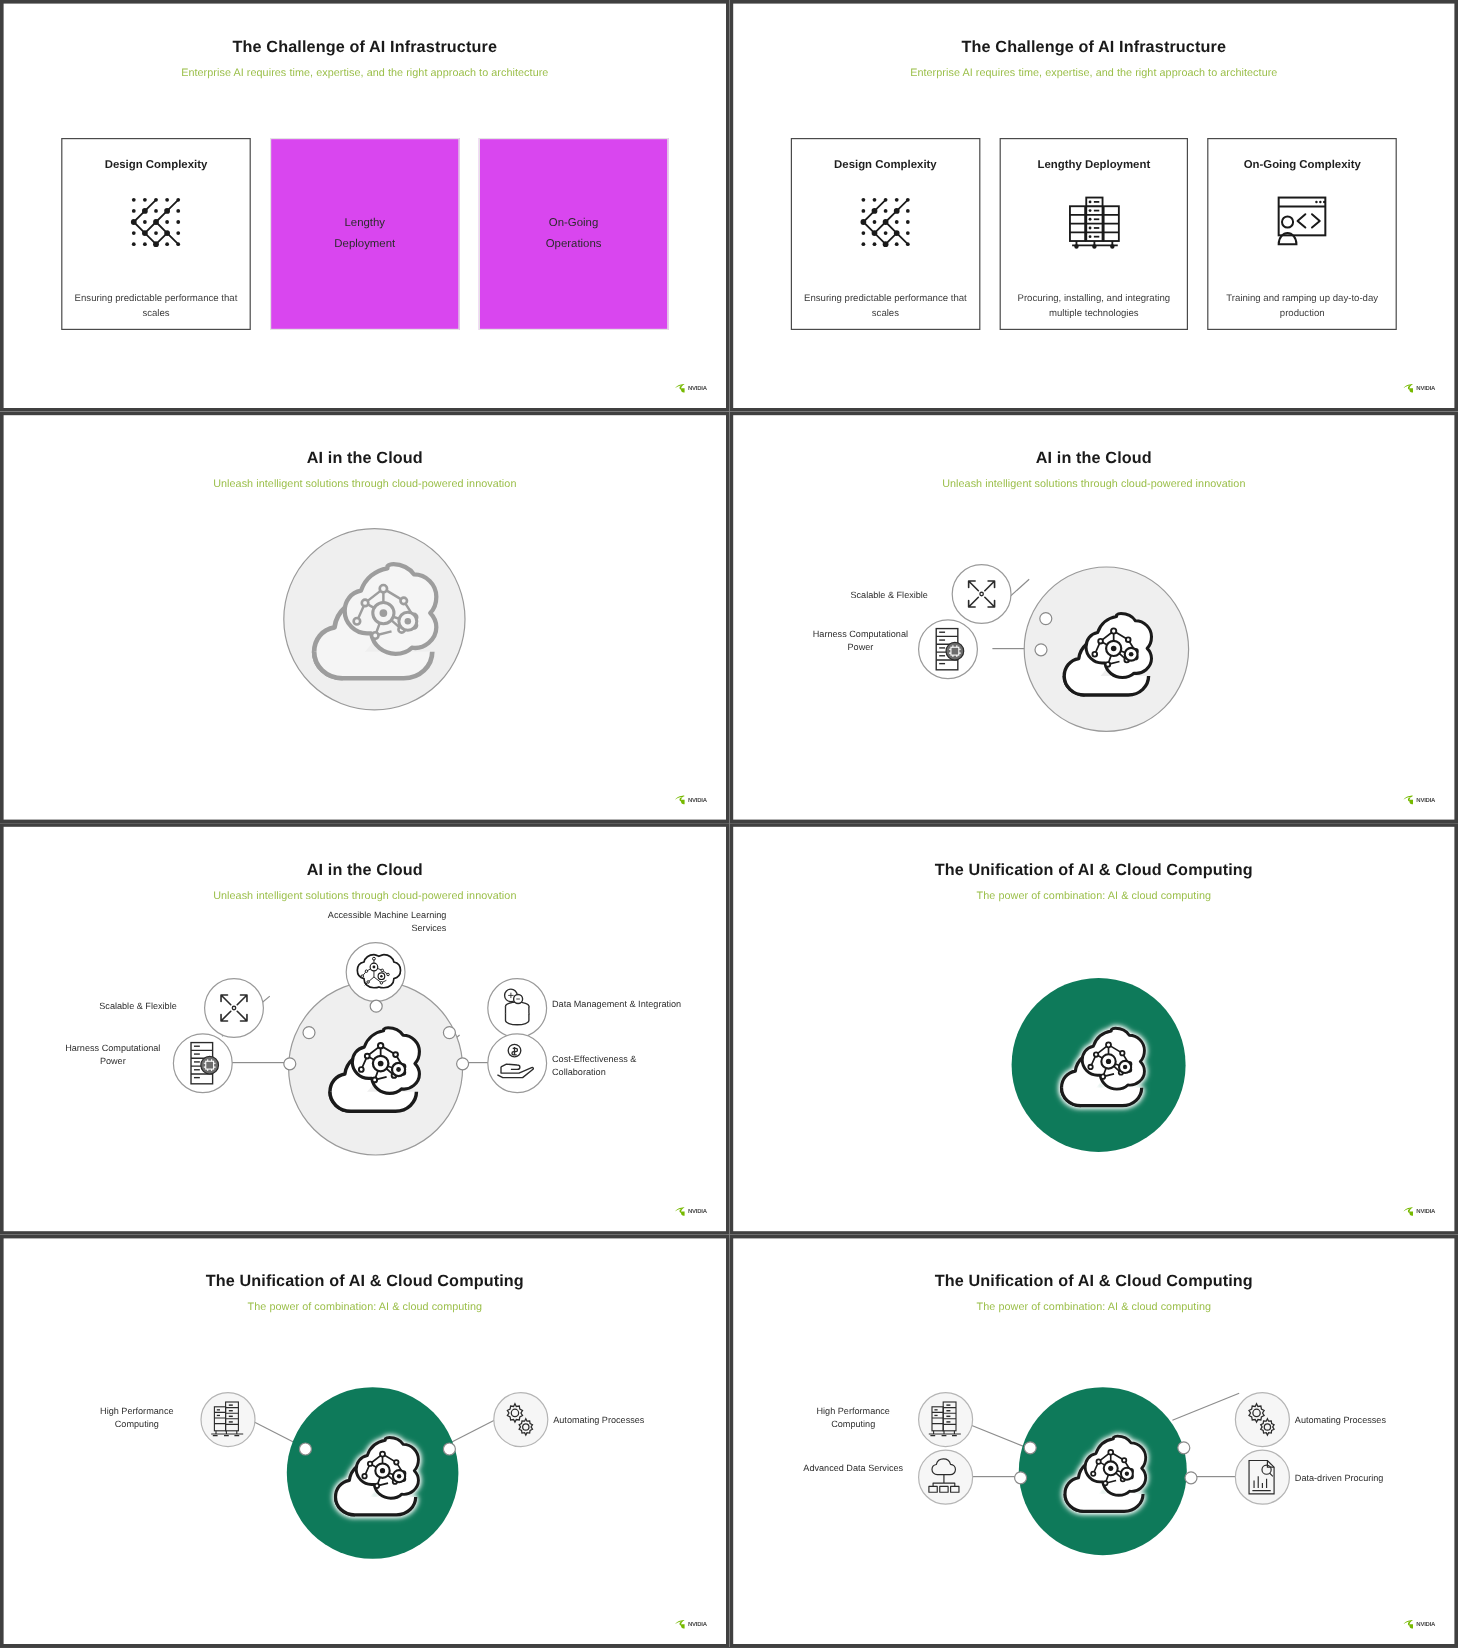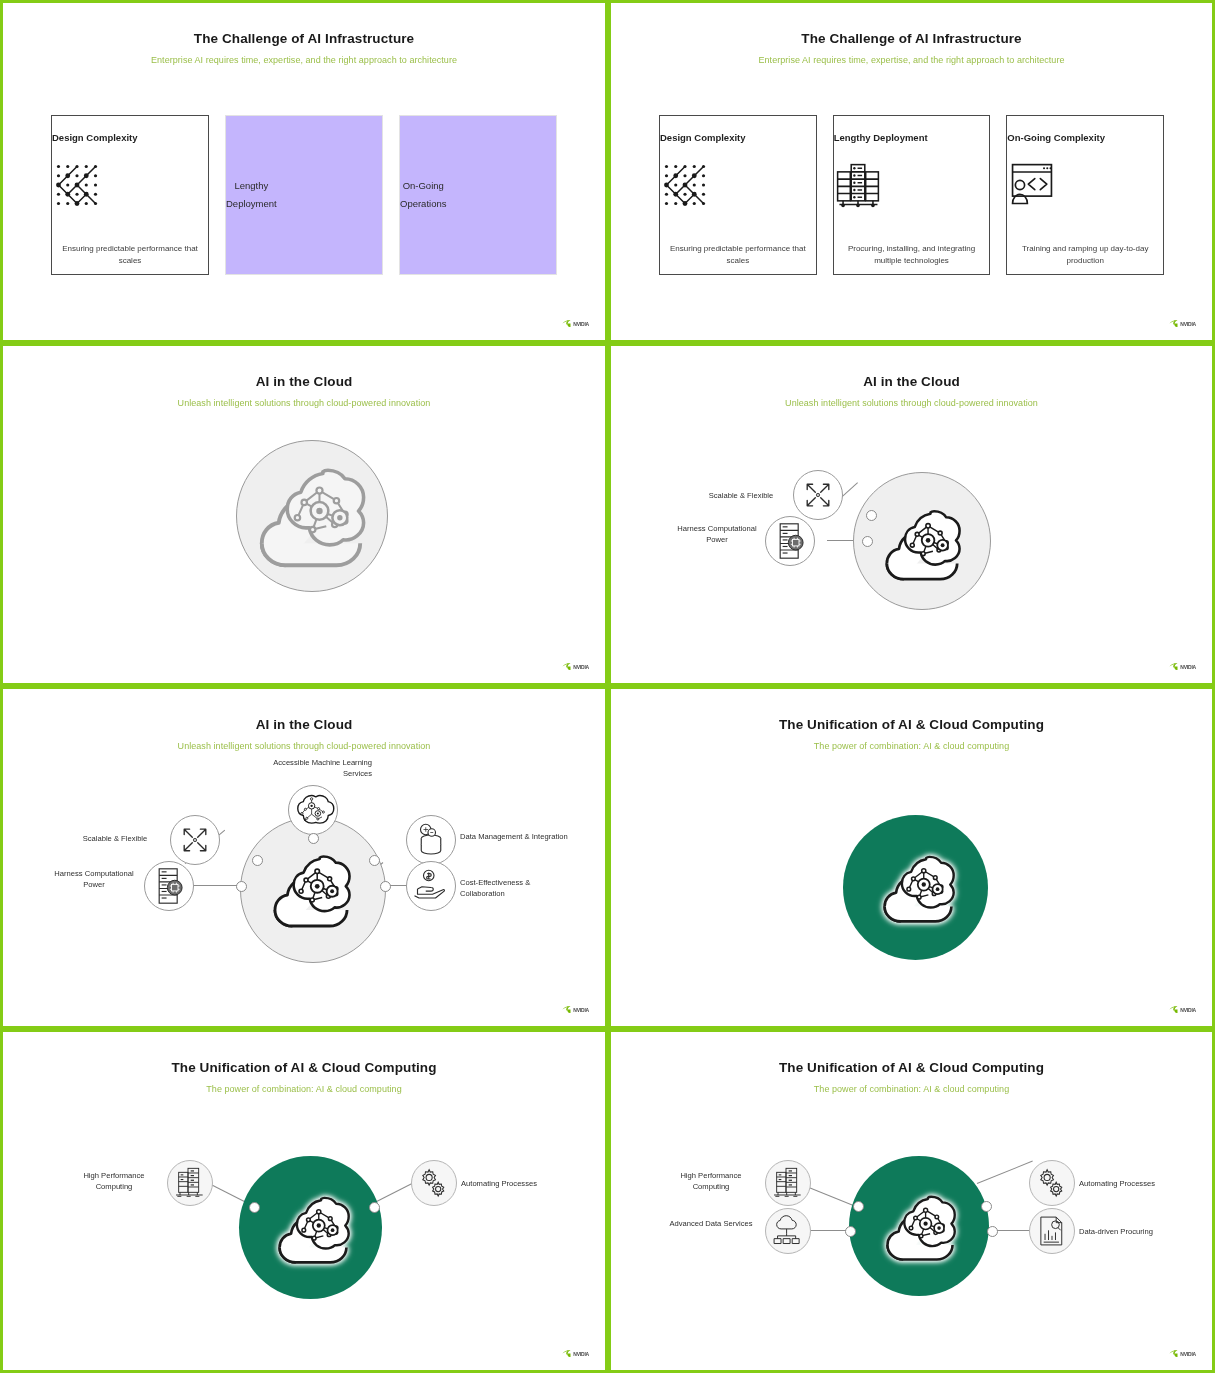--- a/index.html
+++ b/index.html
@@ -1,30 +1,30 @@
 <!DOCTYPE html>
 <html><head>
 <meta charset="utf-8">
 <style>
   html,body{margin:0;padding:0;background:#000;}
   body{width:1215px;height:1373px;font-family:"Liberation Sans",sans-serif;}
   .grid{display:grid;grid-template-columns:608px 607px;grid-template-rows:343px 343px 343px 344px;width:1215px;height:1373px;background:#000;}
-  .slide{position:relative;background:#fff;border:3px solid #84cc16;box-sizing:border-box;overflow:hidden;}
+  .slide{position:relative;background:#fff;border:3px solid #404040;box-sizing:border-box;overflow:hidden;}
   .inner{position:absolute;inset:4px;background:#fff;overflow:hidden;}
   .title{position:absolute;left:0;right:0;top:24px;text-align:center;font-size:13.5px;font-weight:bold;color:#1a1a1a;letter-spacing:.1px;}
   .subtitle{position:absolute;left:0;right:0;top:48px;text-align:center;font-size:9px;color:#9bbf4a;letter-spacing:.05px;}
   .nvlogo{position:absolute;right:12px;bottom:8px;display:flex;align-items:center;gap:2px;}
   .nvlogo .eye{width:9px;height:8px;}
   .nvlogo .wm{font-size:5px;font-weight:bold;color:#4a4a4a;letter-spacing:-.2px;}
 
   
   .cards{position:absolute;left:44px;right:44px;top:108px;display:flex;gap:16px;justify-content:center;}
-  .card{width:160px;height:160px;box-sizing:border-box;position:relative;display:flex;flex-direction:column;align-items:flex-start;}
+  .card{width:160px;height:160px;box-sizing:border-box;position:relative;display:flex;flex-direction:column;align-items:center;}
   .card.active{border:1.2px solid #4a4a4a;background:#fff;}
-  .card.ghost{border:1px solid #e3e3e3;background:#c4b5fd;justify-content:center;}
+  .card.ghost{border:1px solid #e3e3e3;background:#d946ef;justify-content:center;}
   .card-title{font-size:9.5px;font-weight:bold;color:#1f1f1f;margin-top:16px;text-align:center;}
   .card-icon{margin-top:14px;height:56px;display:flex;align-items:center;justify-content:center;}
   .card-desc{font-size:8px;color:#3d3d3d;text-align:center;line-height:1.45;margin-top:30px;padding:0 10px;}
   .ghost-label{font-size:9.5px;color:#2b2b2b;text-align:center;line-height:1.9;}
 
   
   .stage{position:absolute;left:0;top:62px;width:100%;height:265px;}
   .hub{position:absolute;border-radius:50%;}
   .hub.grey{background:#efefef;border:1px solid #9a9a9a;}
   .hub.green{background:#0e7a5a;}

